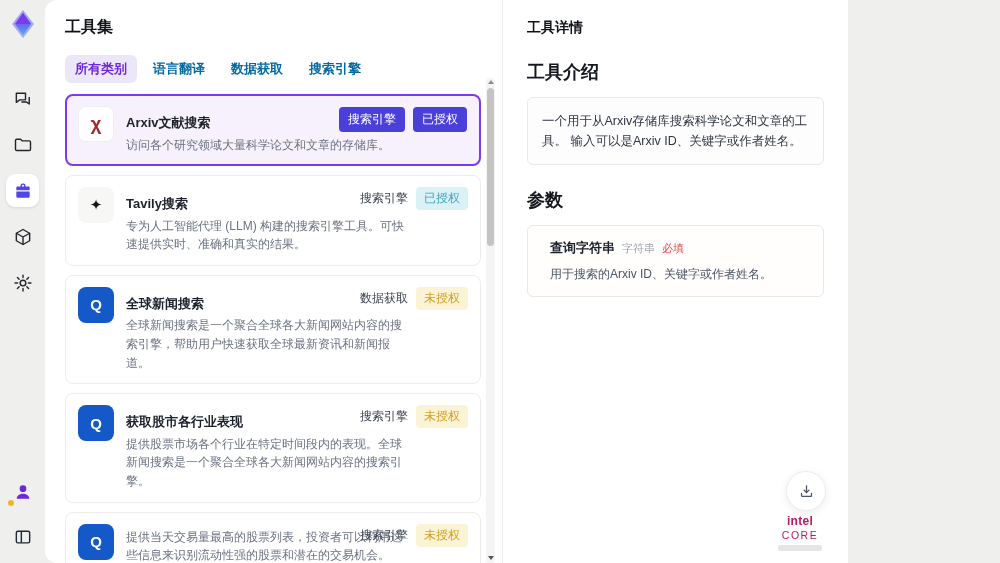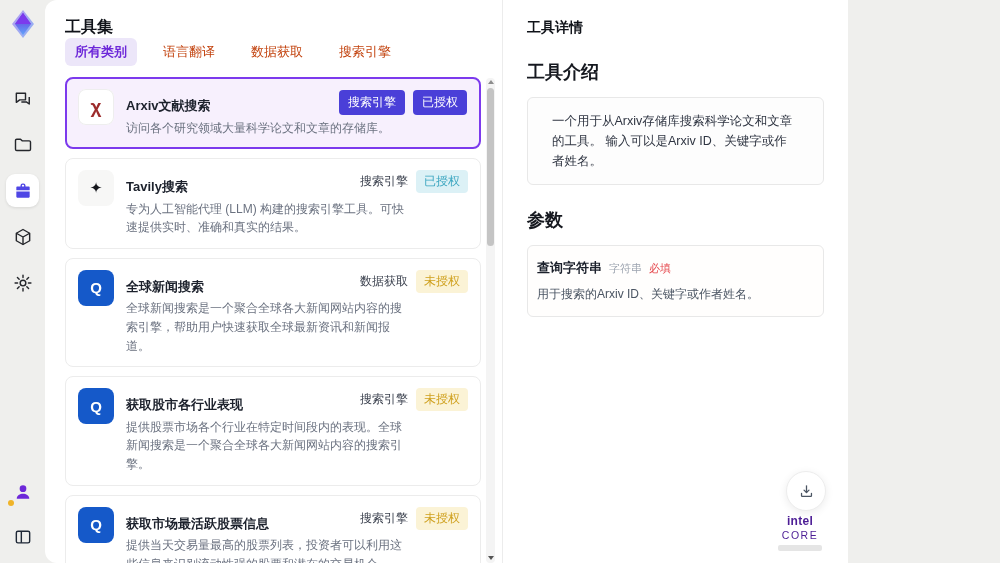--- a/index.html
+++ b/index.html
@@ -21,23 +21,23 @@
   .avatar-dot { position:absolute; left:2px; bottom:2px; width:6px; height:6px; border-radius:50%;
     background:#f0b429; }
 
   
   main { flex:1; display:flex; background:#ffffff; border-radius:12px 0 0 12px; overflow:hidden; position:relative; }
 
   
   .list-panel { width:458px; flex:none; position:relative; padding:17px 0 0 20px;
     border-right:1px solid #ececec; overflow:hidden; }
   .page-title { font-size:16px; font-weight:bold; color:#101319; }
-  .tabs { display:flex; align-items:center; gap:16px; }
-  .tab { border:none; background:transparent; font-size:13px; color:#c2410c; padding:5px 10px;
-    cursor:pointer; border-radius:6px; font-family:inherit; }
+  .tabs { margin-top:17px; display:flex; align-items:center; gap:6px; }
+  .tab { border:none; background:transparent; font-size:13px; color:#0369a1; padding:5px 10px;
+    cursor:pointer; border-radius:6px; font-family:inherit;font-weight:bold; }
   .tab.tab-active { background:#ece6f9; color:#6d28d9; font-weight:bold; }
   .tools { margin-top:11px; width:416px; display:flex; flex-direction:column; gap:9px; }
   .tool-card { position:relative; background:#fff; border:1px solid #ececec; border-radius:8px;
     padding:11px 12px; display:flex; gap:12px; cursor:pointer; }
   .tool-card.selected { border:2px solid #7c3aed; background:#f7f0fd; padding:10px 11px; }
   .tool-icon { width:36px; height:36px; flex:none; border-radius:8px; display:flex;
     align-items:center; justify-content:center; font-size:17px; }
   .icon-arxiv { background:#ffffff; color:#9c2b2b; font-weight:bold; font-size:19px;
     box-shadow:inset 0 0 0 1px #eeeeee; }
   .icon-tavily { background:#f7f7f6; color:#15171c; font-size:15px; }
@@ -60,35 +60,35 @@
     border-right:3px solid transparent; border-bottom:4px solid #8d8d8d; }
   .sb-arrow-down { margin:auto auto 3px; width:0; height:0; border-left:3px solid transparent;
     border-right:3px solid transparent; border-top:4px solid #555; }
   .sb-thumb { margin-top:4px; width:7px; height:158px; border-radius:4px; background:#c4c4c4; cursor:pointer; }
 
   
   .detail-panel { flex:1; padding:19px 24px 0; position:relative; }
   .detail-title { font-size:14px; font-weight:bold; color:#101319; }
   .section-heading { margin-top:23px; font-size:18px; font-weight:bold; color:#15181f; }
   .intro-box { margin-top:13px; border:1px solid #e8e8e8; border-radius:6px; background:#fdfdfd;
-    padding:13px 24px; font-size:12.5px; color:#2f3542; line-height:1.6; }
+    padding:13px 14px; font-size:12.5px; color:#2f3542; line-height:1.6; }
   .param-card { margin-top:13px; border:1px solid #e8e8e8; border-radius:6px; background:#fffefd;
-    padding:13px 9px; }
+    padding:13px 22px; }
   .param-head { display:flex; align-items:baseline; gap:7px; }
   .param-name { font-size:13px; font-weight:bold; color:#1c212c; }
   .param-type { font-size:11px; color:#9ca3af; }
   .param-required { font-size:11px; color:#e5484d; }
   .param-desc { margin-top:9px; font-size:12px; color:#4b5563; }
 
   
   .fab { position:absolute; right:22px; bottom:52px; width:40px; height:40px; border-radius:50%;
     background:#fff; border:1px solid #ededed; box-shadow:0 2px 8px rgba(0,0,0,.08);
     display:flex; align-items:center; justify-content:center; cursor:pointer; }
   .brand { position:absolute; right:16px; bottom:12px; width:64px; text-align:center; }
-  .brand-line { font-size:12px; color:#4c1d95; letter-spacing:.3px; }
+  .brand-line { font-size:12px; color:#be185d; letter-spacing:.3px; }
   .brand-intel { font-weight:bold; }
   .brand-core { font-size:10.5px; letter-spacing:1.5px; }
   .brand-sub { margin:3px auto 0; width:44px; height:6px; border-radius:2px; background:#dcdcdc; opacity:.75; }
 </style>
 </head>
 <body>
 
 <div class="app">
 
   <aside class="rail">
@@ -213,21 +213,20 @@
     </div>
     <div class="tool-badges">
       <span class="badge-cat">搜索引擎</span>
       <span class="badge-auth yellow">未授权</span>
     </div>
   </div>
 
   <div class="tool-card">
     <span class="tool-icon icon-qblue">Q</span>
     <div class="tool-main">
-      <div class="tool-name">获取市场最活跃股票信息</div>
       <div class="tool-desc">提供当天交易量最高的股票列表，投资者可以利用这些信息来识别流动性强的股票和潜在的交易机会。</div>
     </div>
     <div class="tool-badges">
       <span class="badge-cat">搜索引擎</span>
       <span class="badge-auth yellow">未授权</span>
     </div>
   </div>
 
 </div>
       <div class="scrollbar">

